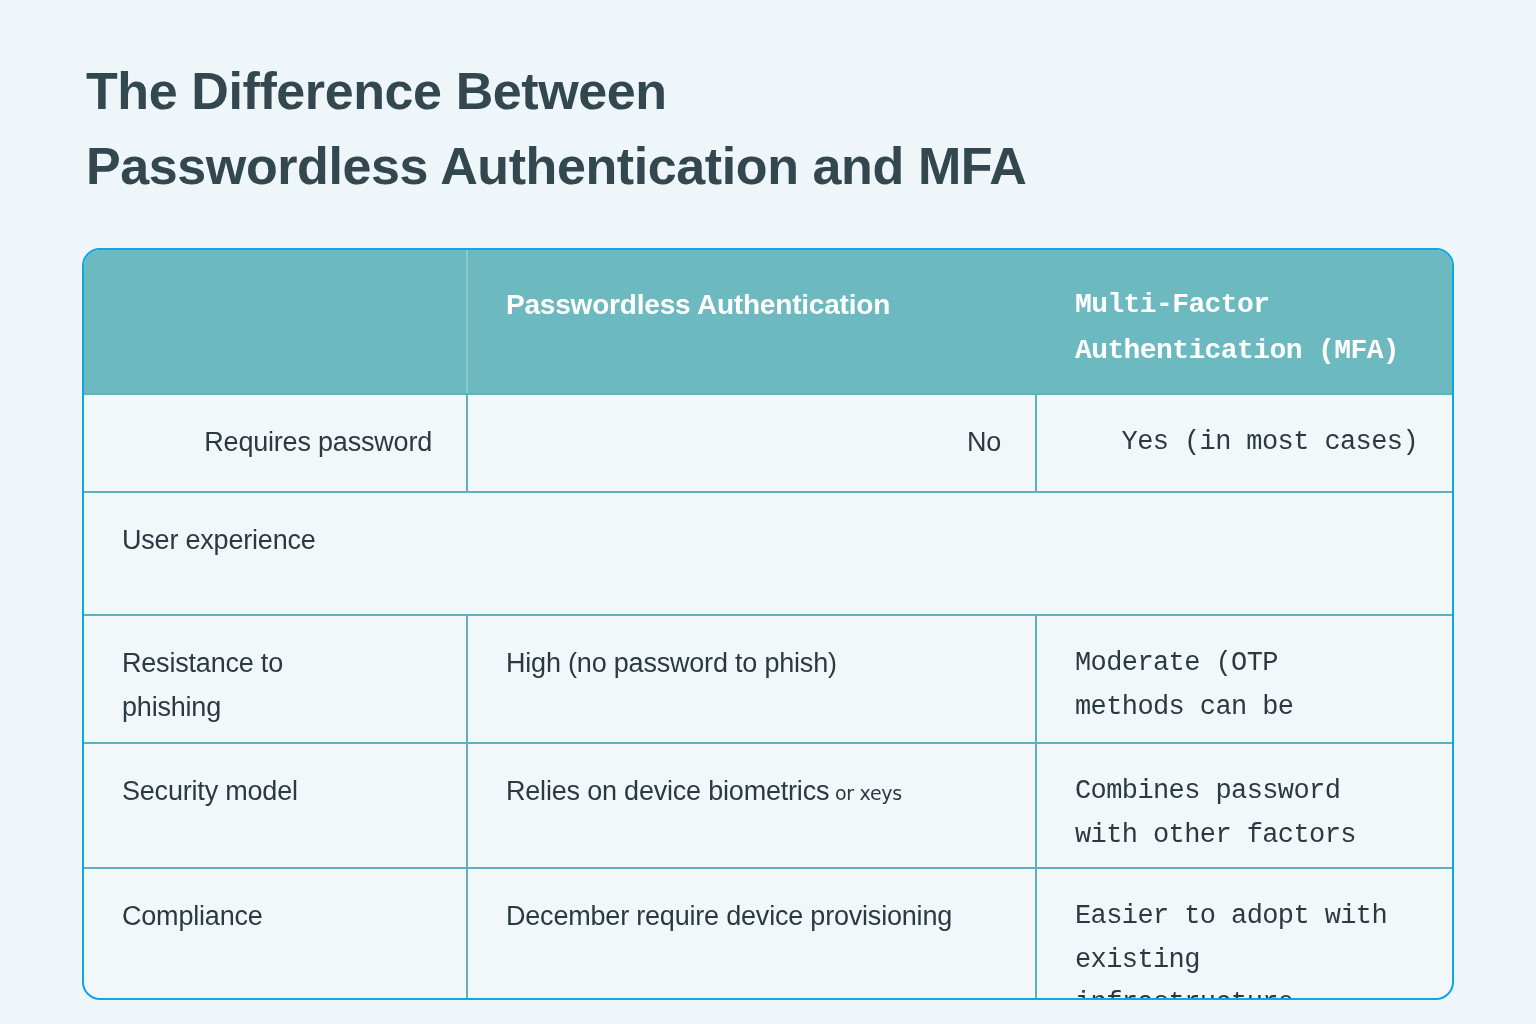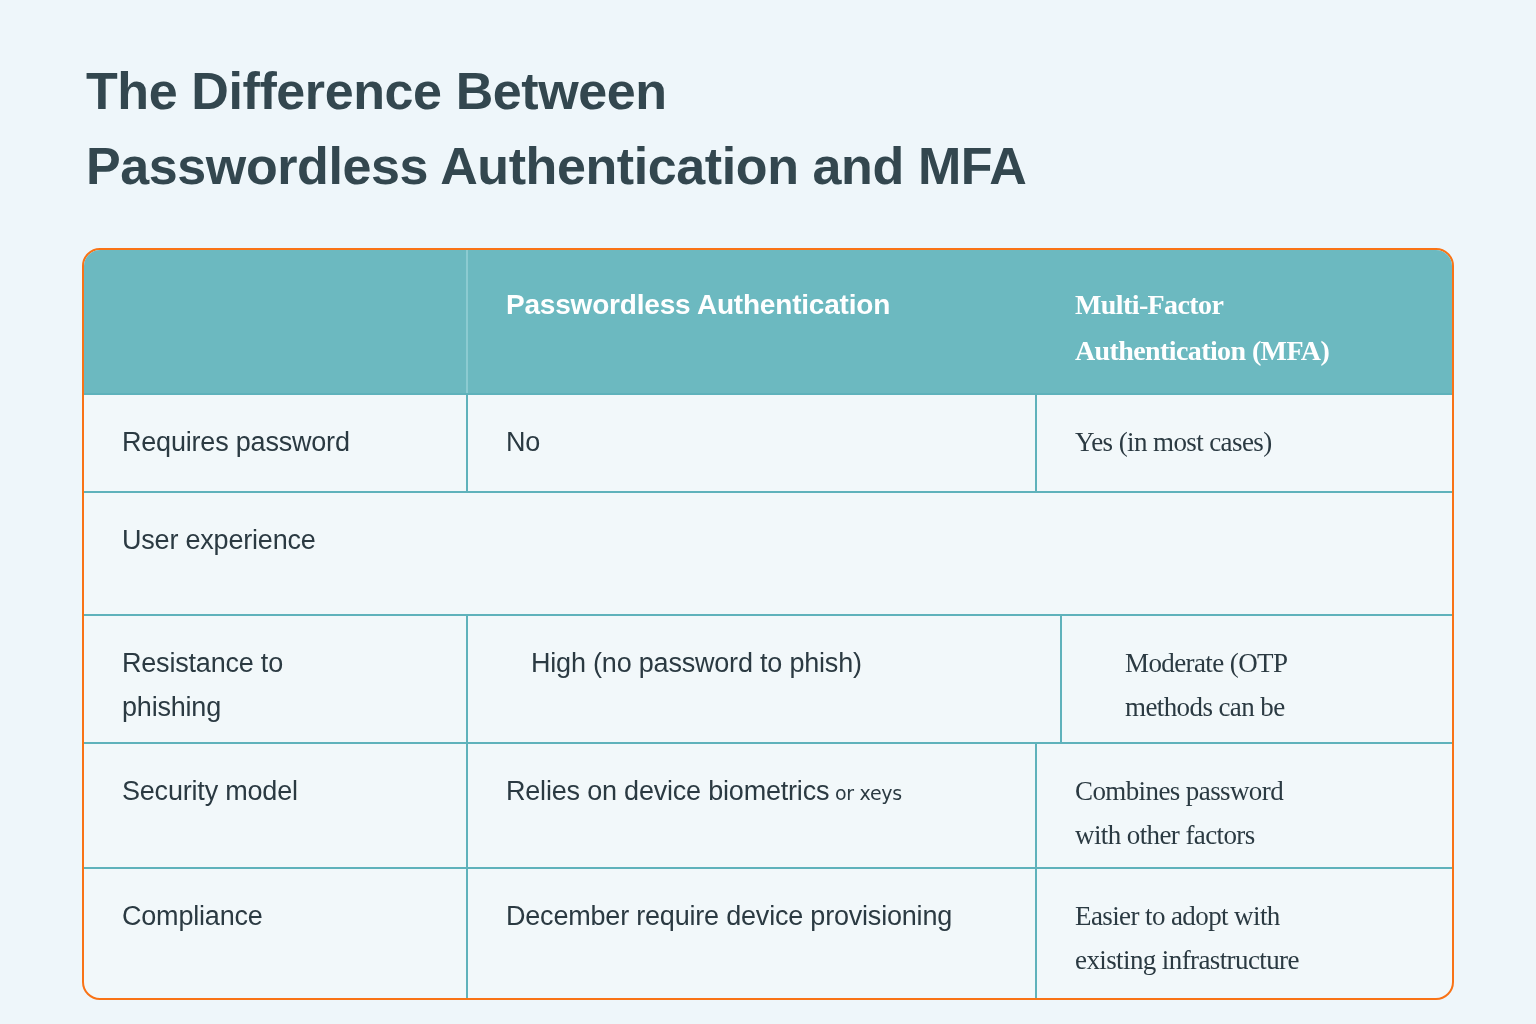--- a/index.html
+++ b/index.html
@@ -37,21 +37,21 @@
     white-space: pre-line;
   }
 
   
   .cmp-table {
     position: absolute;
     left: 82px;
     top: 248px;
     width: 1372px;
     height: 752px;
-    border: 2px solid #f97316;
+    border: 2px solid #0ea5e9;
     border-radius: 18px;
     overflow: hidden;
     background: #f2f8fa;
   }
 
   .t-row {
     display: flex;
     width: 100%;
     border-bottom: 2px solid #5fb2bb;
   }
@@ -71,21 +71,21 @@
   .col-pwdless  { width: 569px; flex: 0 0 569px; }
   .col-mfa      { width: 415px; flex: 0 0 415px; }
 
   
   .font-cond {
     font-family: "Liberation Sans", sans-serif;
     letter-spacing: -0.2px;
   }
   
   .font-geo {
-    font-family: Liberation Serif, serif;
+    font-family: Liberation Mono, monospace;
     letter-spacing: -0.6px;
   }
 
   
   .head-row {
     background: #6cb9c0;
     height: 145px;
     border-bottom: 2px solid #5fb2bb;
   }
   .head-row .t-cell {
@@ -98,23 +98,23 @@
   }
   .head-row .col-feature { border-right-color: #8ccbd1; }
   .head-row .col-pwdless { border-right-color: #6cb9c0; }
 
   .head-mfa {
     font-size: 27px;
     white-space: pre-line;
   }
 
   
-  .row-h1 { height: 98px; }
+  .row-h1 { height: 98px; text-align: right; }
   .row-h2 { height: 123px; gap: 10px; }
-  .row-h3 { height: 128px; gap: 25px; }
+  .row-h3 { height: 128px; }
   .row-h4 { height: 125px; }
   .row-h5 { height: 131px; }
 
   .wrap-2 { white-space: pre-line; }
 
   .small-note {
     font-family: "DejaVu Sans", sans-serif;
     font-size: 19px;
     letter-spacing: -0.3px;
   }

